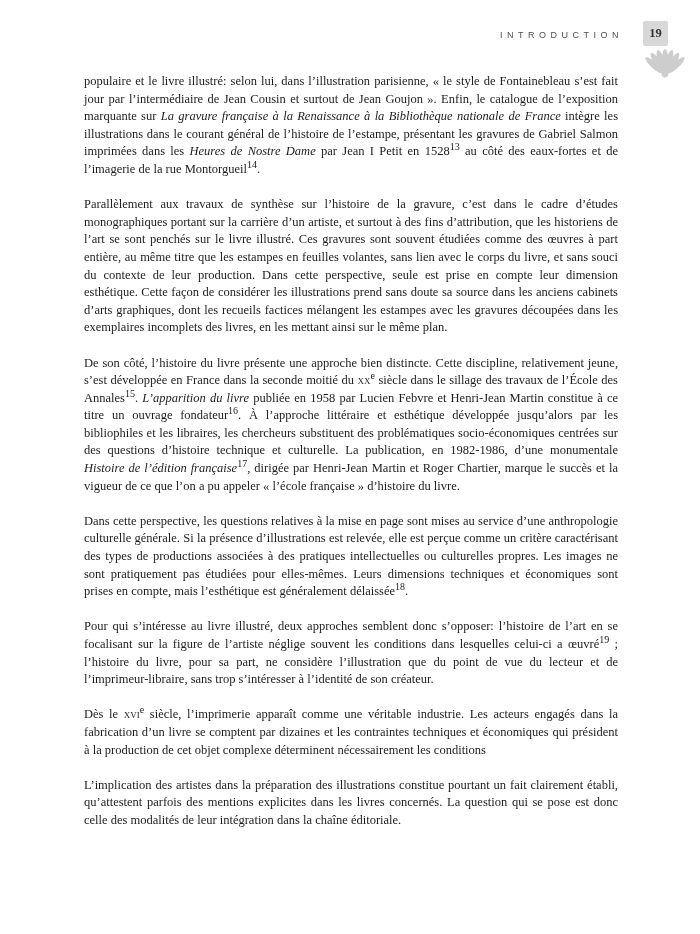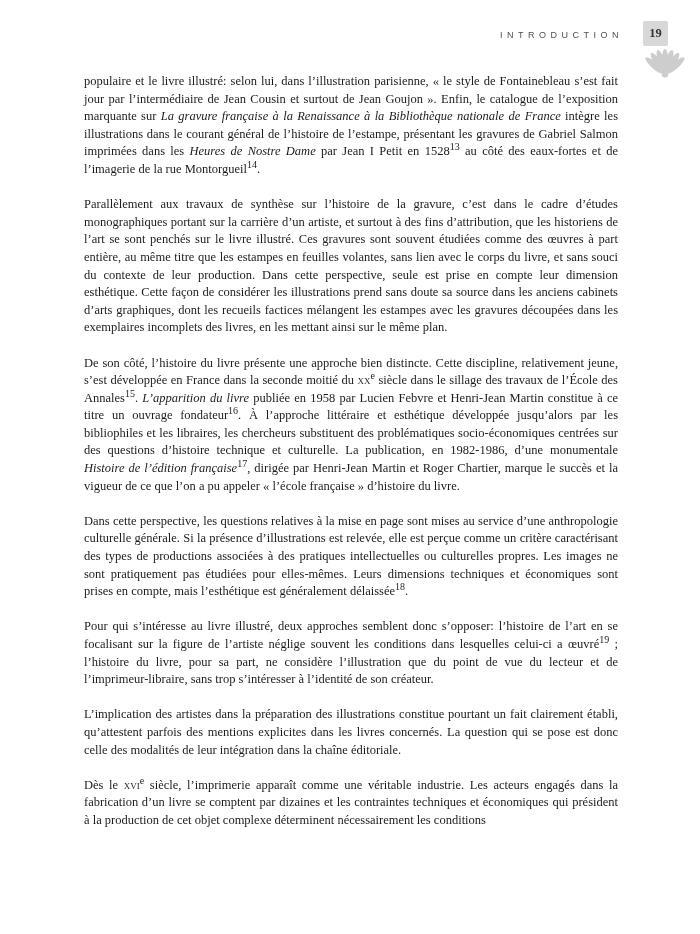--- a/index.html
+++ b/index.html
@@ -58,15 +58,15 @@
     <circle cx="21" cy="27" r="3.4"></circle>
   </g>
 </svg>
 
 <div class="text-body">
     <p class="para"><span>populaire et le livre illustré: selon lui, dans l’illustration parisienne, « le style de Fontainebleau s’est fait jour par l’intermédiaire de Jean Cousin et surtout de Jean Goujon ». Enfin, le catalogue de l’exposition marquante sur </span><i>La gravure française à la Renaissance à la Bibliothèque nationale de France</i><span> intègre les illustrations dans le courant général de l’histoire de l’estampe, présentant les gravures de Gabriel Salmon imprimées dans les </span><i>Heures de Nostre Dame</i><span> par Jean I Petit en 1528</span><sup>13</sup><span> au côté des eaux-fortes et de l’imagerie de la rue Montorgueil</span><sup>14</sup><span>.</span></p>
     <p class="para"><span>Parallèlement aux travaux de synthèse sur l’histoire de la gravure, c’est dans le cadre d’études monographiques portant sur la carrière d’un artiste, et surtout à des fins d’attribution, que les historiens de l’art se sont penchés sur le livre illustré. Ces gravures sont souvent étudiées comme des œuvres à part entière, au même titre que les estampes en feuilles volantes, sans lien avec le corps du livre, et sans souci du contexte de leur production. Dans cette perspective, seule est prise en compte leur dimension esthétique. Cette façon de considérer les illustrations prend sans doute sa source dans les anciens cabinets d’arts graphiques, dont les recueils factices mélangent les estampes avec les gravures découpées dans les exemplaires incomplets des livres, en les mettant ainsi sur le même plan.</span></p>
     <p class="para"><span>De son côté, l’histoire du livre présente une approche bien distincte. Cette discipline, relativement jeune, s’est développée en France dans la seconde moitié du </span><span class="sc">xx</span><sup>e</sup><span> siècle dans le sillage des travaux de l’École des Annales</span><sup>15</sup><span>. </span><i>L’apparition du livre</i><span> publiée en 1958 par Lucien Febvre et Henri-Jean Martin constitue à ce titre un ouvrage fondateur</span><sup>16</sup><span>. À l’approche littéraire et esthétique développée jusqu’alors par les bibliophiles et les libraires, les chercheurs substituent des problématiques socio-économiques centrées sur des questions d’histoire technique et culturelle. La publication, en 1982-1986, d’une monumentale </span><i>Histoire de l’édition française</i><sup>17</sup><span>, dirigée par Henri-Jean Martin et Roger Chartier, marque le succès et la vigueur de ce que l’on a pu appeler « l’école française » d’histoire du livre.</span></p>
     <p class="para"><span>Dans cette perspective, les questions relatives à la mise en page sont mises au service d’une anthropologie culturelle générale. Si la présence d’illustrations est relevée, elle est perçue comme un critère caractérisant des types de productions associées à des pratiques intellectuelles ou culturelles propres. Les images ne sont pratiquement pas étudiées pour elles-mêmes. Leurs dimensions techniques et économiques sont prises en compte, mais l’esthétique est généralement délaissée</span><sup>18</sup><span>.</span></p>
     <p class="para"><span>Pour qui s’intéresse au livre illustré, deux approches semblent donc s’opposer: l’histoire de l’art en se focalisant sur la figure de l’artiste néglige souvent les conditions dans lesquelles celui-ci a œuvré</span><sup>19</sup><span> ; l’histoire du livre, pour sa part, ne considère l’illustration que du point de vue du lecteur et de l’imprimeur-libraire, sans trop s’intéresser à l’identité de son créateur.</span></p>
+    <p class="para"><span>Dès le </span><span class="sc">xvi</span><sup>e</sup><span> siècle, l’imprimerie apparaît comme une véritable industrie. Les acteurs engagés dans la fabrication d’un livre se comptent par dizaines et les contraintes techniques et économiques qui président à la production de cet objet complexe déterminent nécessairement les conditions</span></p>
     <p class="para"><span>L’implication des artistes dans la préparation des illustrations constitue pourtant un fait clairement établi, qu’attestent parfois des mentions explicites dans les livres concernés. La question qui se pose est donc celle des modalités de leur intégration dans la chaîne éditoriale.</span></p>
-    <p class="para"><span>Dès le </span><span class="sc">xvi</span><sup>e</sup><span> siècle, l’imprimerie apparaît comme une véritable industrie. Les acteurs engagés dans la fabrication d’un livre se comptent par dizaines et les contraintes techniques et économiques qui président à la production de cet objet complexe déterminent nécessairement les conditions</span></p>
   </div>
 
 </body></html>

